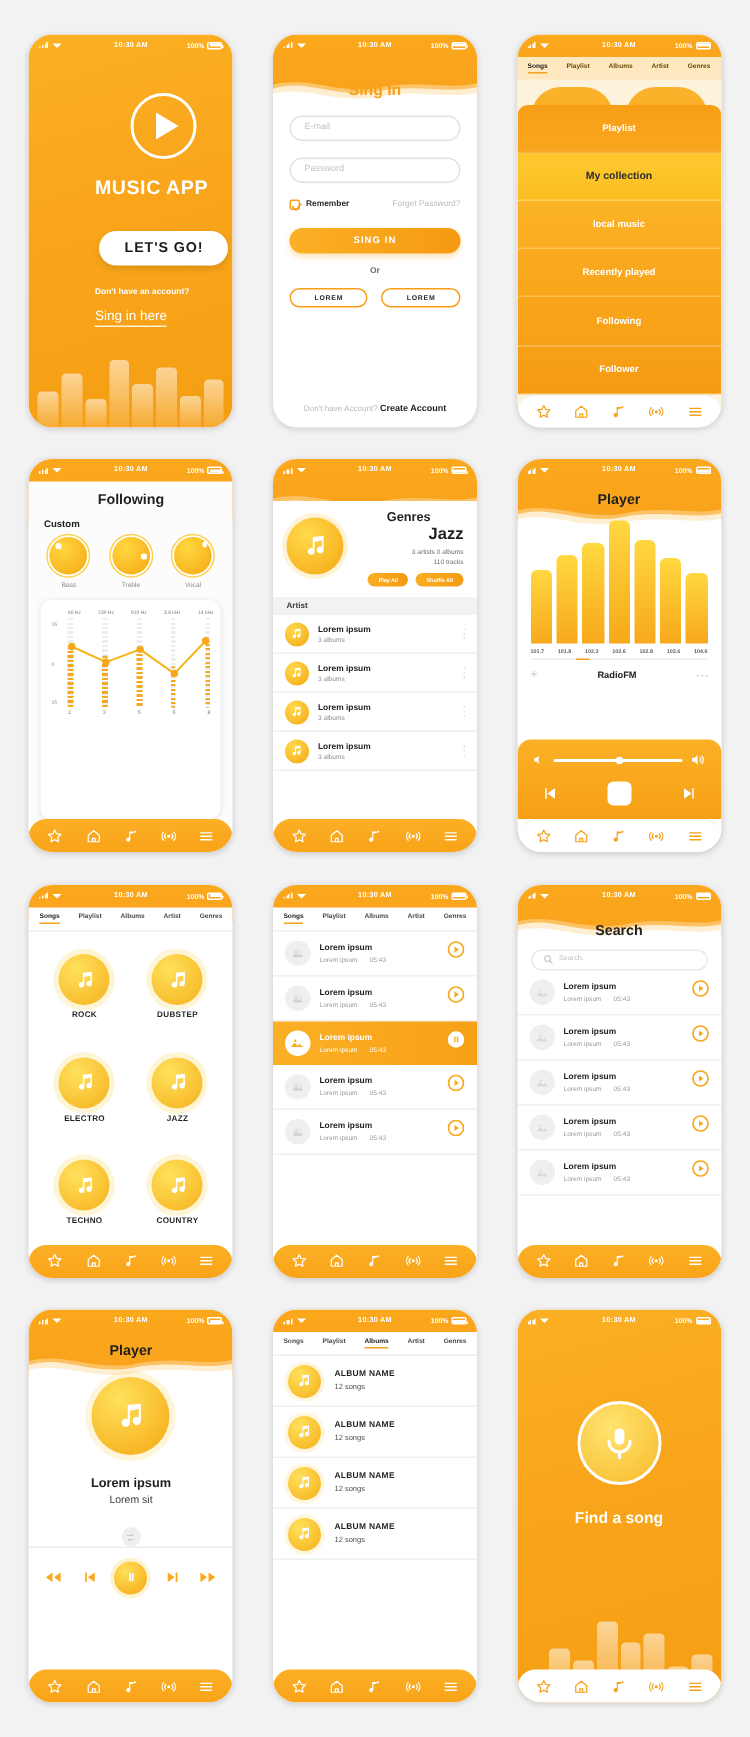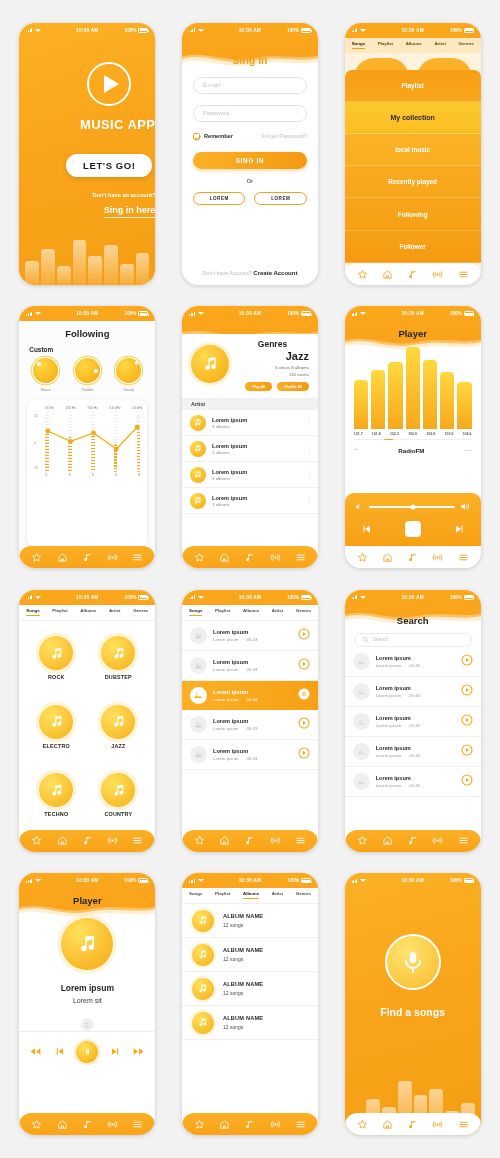--- a/index.html
+++ b/index.html
@@ -72,39 +72,39 @@
     background:linear-gradient(180deg,#FBB026 0%,#F9A318 100%);
     border-radius:12px 12px 0 0;
     display:flex; align-items:center; justify-content:space-around;
     padding:0 5px;
     position:relative; z-index:5;
   }
   .botnav svg { width:11px; height:11px; display:block; }
   .botnav .ico { display:flex; align-items:center; justify-content:center; }
 
   
-  .s1 { align-items:flex-end; text-align:center;margin-left:44px; }
+  .s1 { align-items:flex-start; text-align:center;margin-left:44px; }
   .s1-logo {
     width:44px;height:44px;border-radius:50%;
     border:2.6px solid #fff;
     margin:24px auto 0;
     display:flex;align-items:center;justify-content:center;
   }
   .s1-logo .tri{
     width:0;height:0;margin-left:4px;
     border-top:9px solid transparent;border-bottom:9px solid transparent;border-left:15px solid #fff;
   }
   .s1-title{color:#fff;font-size:13px;font-weight:bold;letter-spacing:.4px;margin-top:11px;}
   .s1-btn{
     background:#fff;color:#1a1a1a;font-size:9.5px;font-weight:bold;letter-spacing:.6px;
     border-radius:12px; padding:6px 0; width:86px; margin:22px auto 0;
     box-shadow:0 2px 5px rgba(0,0,0,.12);
   }
   .s1-sub{color:#fff;font-size:5.6px;font-weight:bold;margin-top:15px;}
-  .s1-link{color:#fff;font-size:9px;font-weight:bold;margin-top:7px;display:inline-block;
+  .s1-link{color:#fff;font-size:9px;font-weight:normal;margin-top:7px;display:inline-block;
            border-bottom:1px solid rgba(255,255,255,.85);padding-bottom:2px;}
   .eqbars{position:absolute;bottom:0;left:0;right:0;height:62px;display:flex;align-items:flex-end;
           justify-content:space-between;padding:0 6px;gap:2px;z-index:1;}
   .eqbars i{flex:1;display:block;border-radius:3px 3px 0 0;
             background:linear-gradient(180deg,rgba(255,255,255,.55),rgba(255,255,255,.12));}
 
   
   .s2{padding:0 11px;}
   .s2-title{color:#F6A01A;font-size:10.5px;font-weight:bold;text-align:center;margin-top:16px;}
   .fld{
@@ -1562,21 +1562,21 @@
         </span>
       </div>
       <div class="screen">
         <div class="fs-mic">
           <svg width="26" height="26" viewBox="0 0 24 24" fill="none" stroke="#fff" stroke-width="1.9" stroke-linecap="round">
             <rect x="9" y="3" width="6" height="10" rx="3" fill="#fff" stroke="none"></rect>
             <path d="M5.5 11a6.5 6.5 0 0 0 13 0"></path>
               <path d="M12 17.5V21"></path>
           </svg>
         </div>
-        <div class="fs-t">Find a songs</div>
+        <div class="fs-t">Find a song</div>
         <div style="flex:1"></div>
         <div class="botnav" style="background:#fff">
           <span class="ico">
               <svg viewBox="0 0 24 24" fill="none" stroke="#F6A01A" stroke-width="1.8" stroke-linejoin="round">
                 <path d="M12 3l2.7 5.6 6.1.8-4.5 4.3 1.1 6.1L12 17l-5.4 2.8 1.1-6.1L3.2 9.4l6.1-.8z"></path>
               </svg>
             </span>
           <span class="ico">
               <svg viewBox="0 0 24 24" fill="none" stroke="#F6A01A" stroke-width="1.8" stroke-linejoin="round">
                 <path d="M4 10.5L12 4l8 6.5V20H4z"></path>

